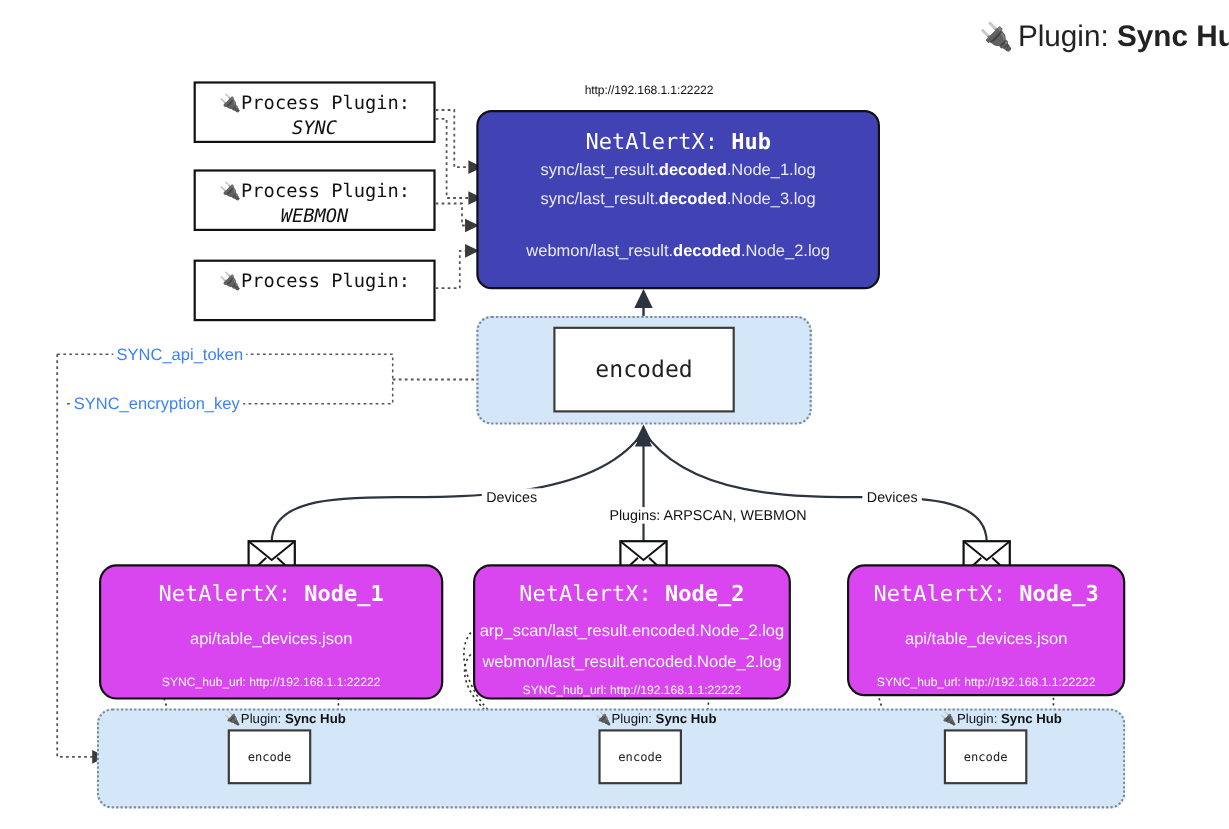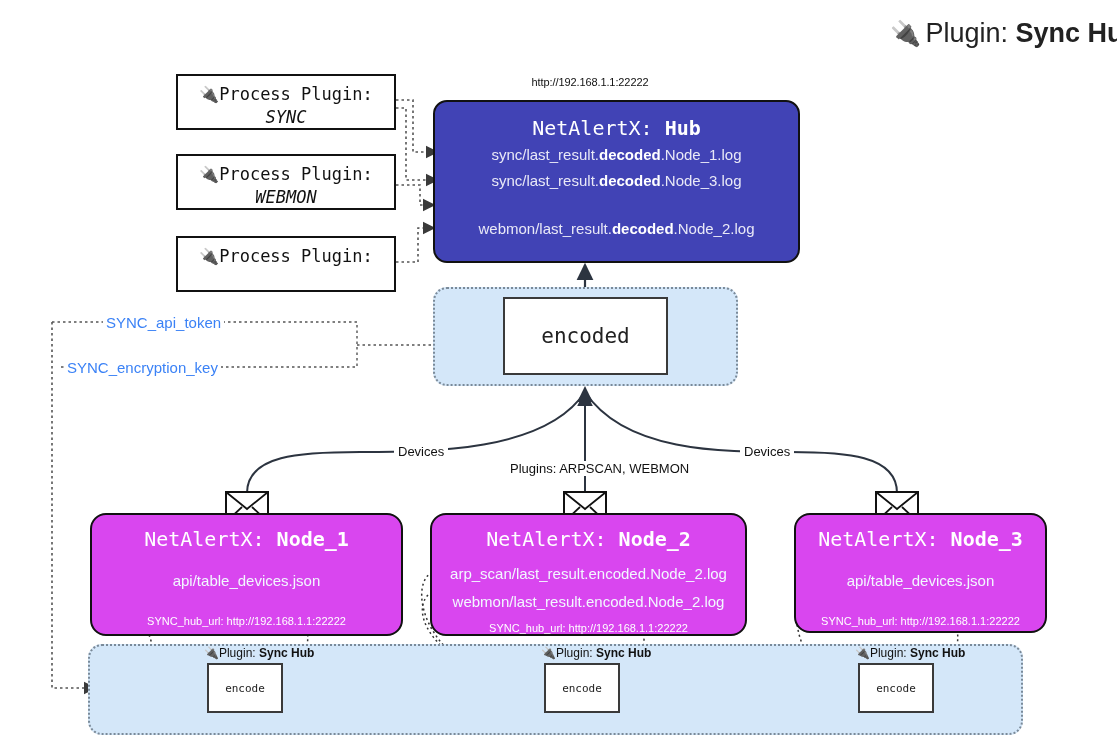--- a/index.html
+++ b/index.html
@@ -175,20 +175,21 @@
   .syncub-cap .plug { font-size: 12px; }
 
   
   .edge-label {
     position: absolute;
     font-size: 13px;
     color: #111;
     background: #fff;
     padding: 0 4px;
     white-space: nowrap;
+    margin-left: 44px;
   }
 </style>
 </head>
 <body>
 
 <div id="canvas">
 
   <svg class="layer-svg" viewBox="0 0 1117 754">
     <defs>
       <marker id="arrow-solid" markerWidth="9" markerHeight="9" refX="7" refY="4.5" orient="auto">
@@ -299,31 +300,31 @@
 
   <div class="node node-box" style="left:90px; top:513px; width:313px; height:123px;">
     <div class="node-title">
       <span>NetAlertX:</span>
       <span class="strong">Node_1</span>
     </div>
     <div class="node-line" style="top:57px;">api/table_devices.json</div>
     <div class="node-hub-url" style="top:100px;">SYNC_hub_url: http://192.168.1.1:22222</div>
   </div>
 
-  <div class="node node-box" style="left:430px; top:513px; width:317px; height:123px;padding-left:12px;">
+  <div class="node node-box" style="left:430px; top:513px; width:289px; height:123px;padding-left:12px;">
     <div class="node-title">
       <span>NetAlertX:</span>
       <span class="strong">Node_2</span>
     </div>
     <div class="node-line" style="top:50px;">arp_scan/last_result.encoded.Node_2.log</div>
     <div class="node-line" style="top:78px;">webmon/last_result.encoded.Node_2.log</div>
     <div class="node-hub-url" style="top:107px;">SYNC_hub_url: http://192.168.1.1:22222</div>
   </div>
 
-  <div class="node node-box" style="left:794px; top:513px; width:253px; height:120px;">
+  <div class="node node-box" style="left:770px; top:513px; width:253px; height:120px;">
     <div class="node-title">
       <span>NetAlertX:</span>
       <span class="strong">Node_3</span>
     </div>
     <div class="node-line" style="top:57px;">api/table_devices.json</div>
     <div class="node-hub-url" style="top:100px;">SYNC_hub_url: http://192.168.1.1:22222</div>
   </div>
 
   <div class="node panel" style="left:88px; top:644px; width:935px; height:91px;"></div>
 

